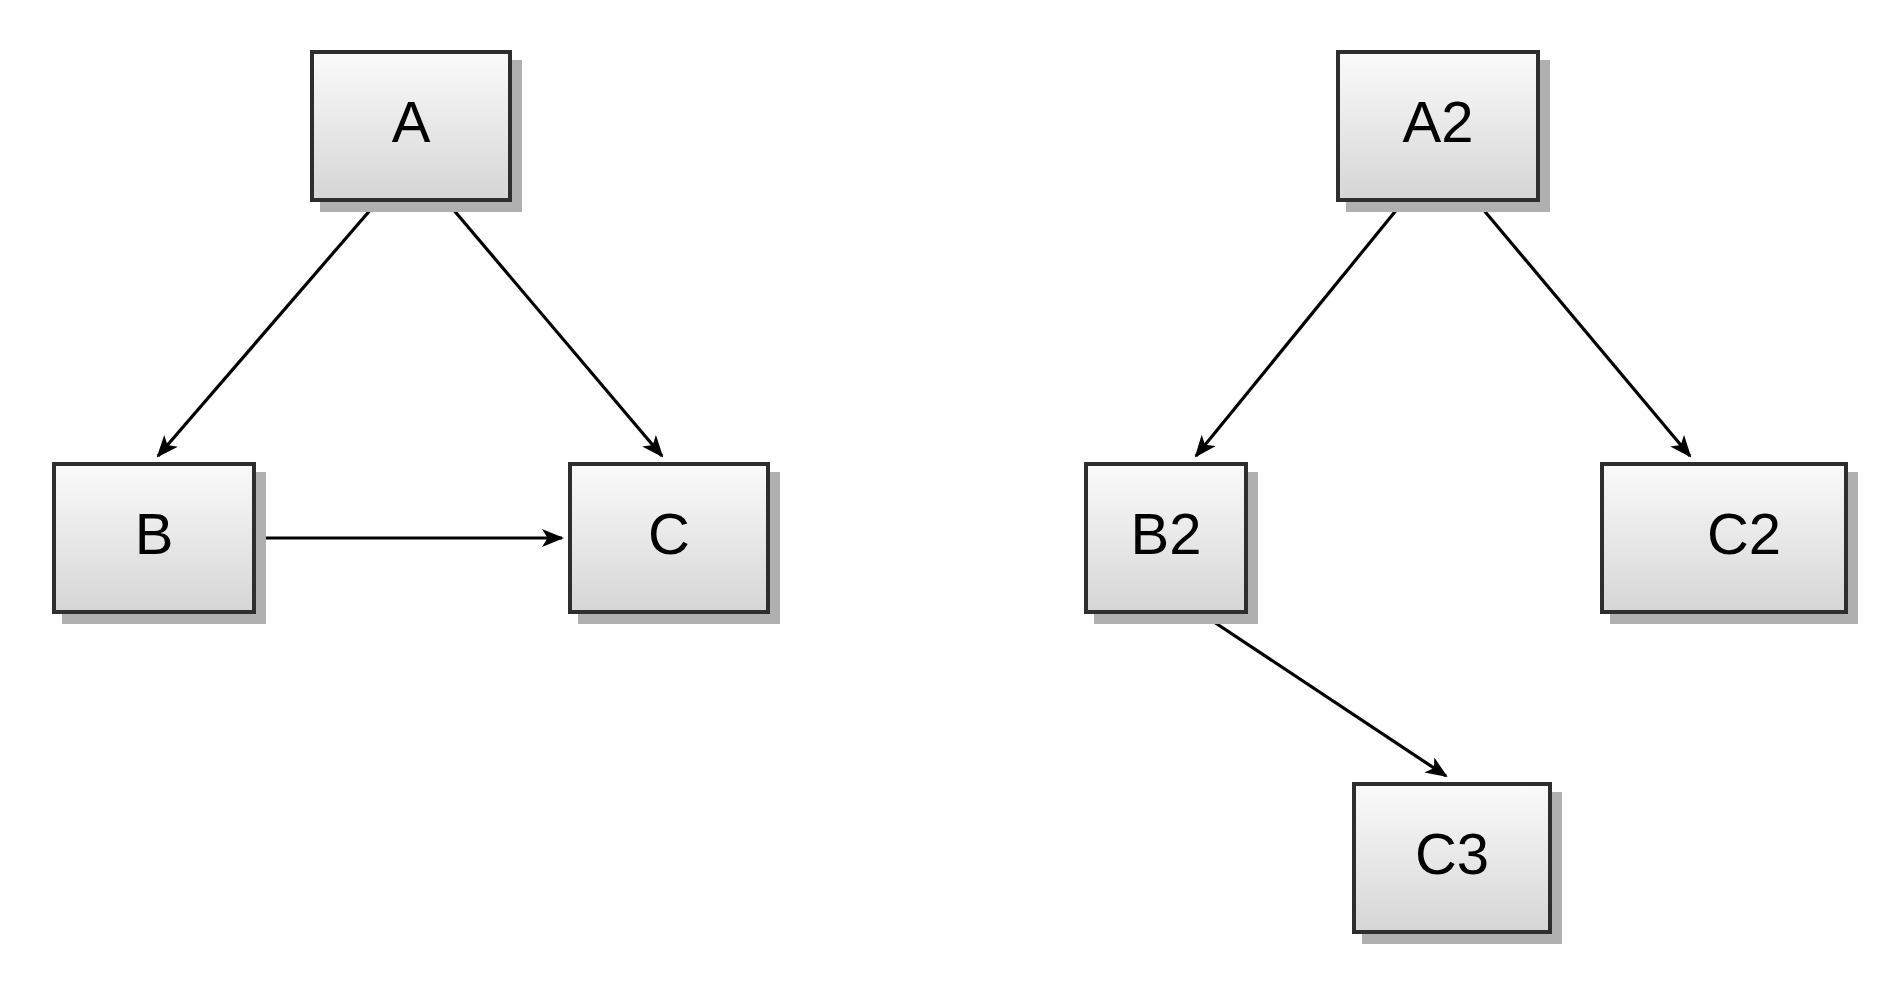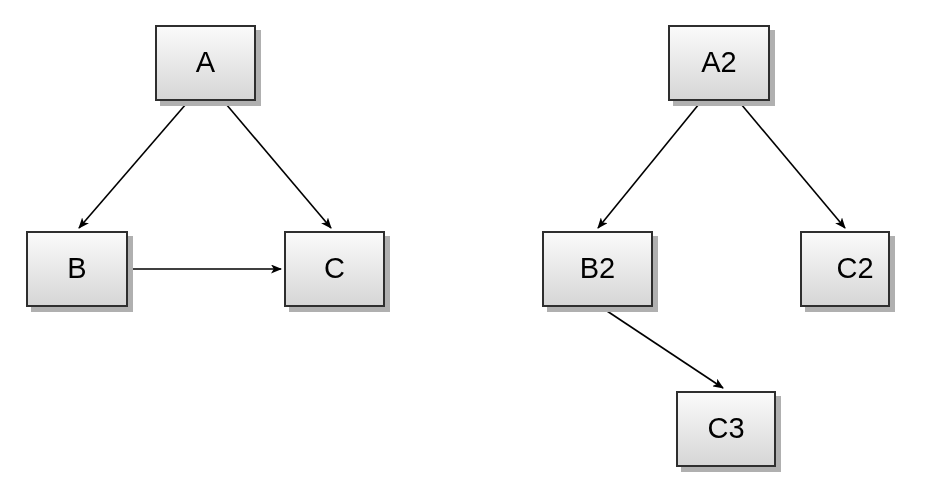--- a/index.html
+++ b/index.html
@@ -63,23 +63,23 @@
       </div>
       <div class="node" style="left: 26px; top: 231px; width: 102px; height: 76px; border-color: rgb(46, 46, 46); border-width: 2px; background: linear-gradient(rgb(250, 250, 250), rgb(214, 214, 214)); box-shadow: rgb(176, 176, 176) 5px 5px 0px 0px; color: rgb(0, 0, 0);">
         <span class="node-label">B</span>
       </div>
       <div class="node" style="left: 284px; top: 231px; width: 101px; height: 76px; border-color: rgb(46, 46, 46); border-width: 2px; background: linear-gradient(rgb(250, 250, 250), rgb(214, 214, 214)); box-shadow: rgb(176, 176, 176) 5px 5px 0px 0px; color: rgb(0, 0, 0);">
         <span class="node-label">C</span>
       </div>
       <div class="node" style="left: 668px; top: 25px; width: 102px; height: 76px; border-color: rgb(46, 46, 46); border-width: 2px; background: linear-gradient(rgb(250, 250, 250), rgb(214, 214, 214)); box-shadow: rgb(176, 176, 176) 5px 5px 0px 0px; color: rgb(0, 0, 0); text-align: right;">
         <span class="node-label">A2</span>
       </div>
-      <div class="node" style="left: 542px; top: 231px; width: 111px; height: 76px; border-color: rgb(46, 46, 46); border-width: 2px; background: linear-gradient(rgb(250, 250, 250), rgb(214, 214, 214)); box-shadow: rgb(176, 176, 176) 5px 5px 0px 0px; color: rgb(0, 0, 0); text-align: center;">
+      <div class="node" style="left: 542px; top: 231px; width: 82px; height: 76px; border-color: rgb(46, 46, 46); border-width: 2px; background: linear-gradient(rgb(250, 250, 250), rgb(214, 214, 214)); box-shadow: rgb(176, 176, 176) 5px 5px 0px 0px; color: rgb(0, 0, 0); text-align: center;">
         <span class="node-label">B2</span>
       </div>
-      <div class="node" style="left: 800px; top: 231px; width: 90px; height: 76px; border-color: rgb(46, 46, 46); border-width: 2px; background: linear-gradient(rgb(250, 250, 250), rgb(214, 214, 214)); box-shadow: rgb(176, 176, 176) 5px 5px 0px 0px; color: rgb(0, 0, 0); padding-left: 20px;">
+      <div class="node" style="left: 800px; top: 231px; width: 124px; height: 76px; border-color: rgb(46, 46, 46); border-width: 2px; background: linear-gradient(rgb(250, 250, 250), rgb(214, 214, 214)); box-shadow: rgb(176, 176, 176) 5px 5px 0px 0px; color: rgb(0, 0, 0); padding-left: 20px;">
         <span class="node-label">C2</span>
       </div>
       <div class="node" style="left: 676px; top: 391px; width: 100px; height: 76px; border-color: rgb(46, 46, 46); border-width: 2px; background: linear-gradient(rgb(250, 250, 250), rgb(214, 214, 214)); box-shadow: rgb(176, 176, 176) 5px 5px 0px 0px; color: rgb(0, 0, 0);">
         <span class="node-label">C3</span>
       </div>
     </div>
 </div>
 
 </body></html>

